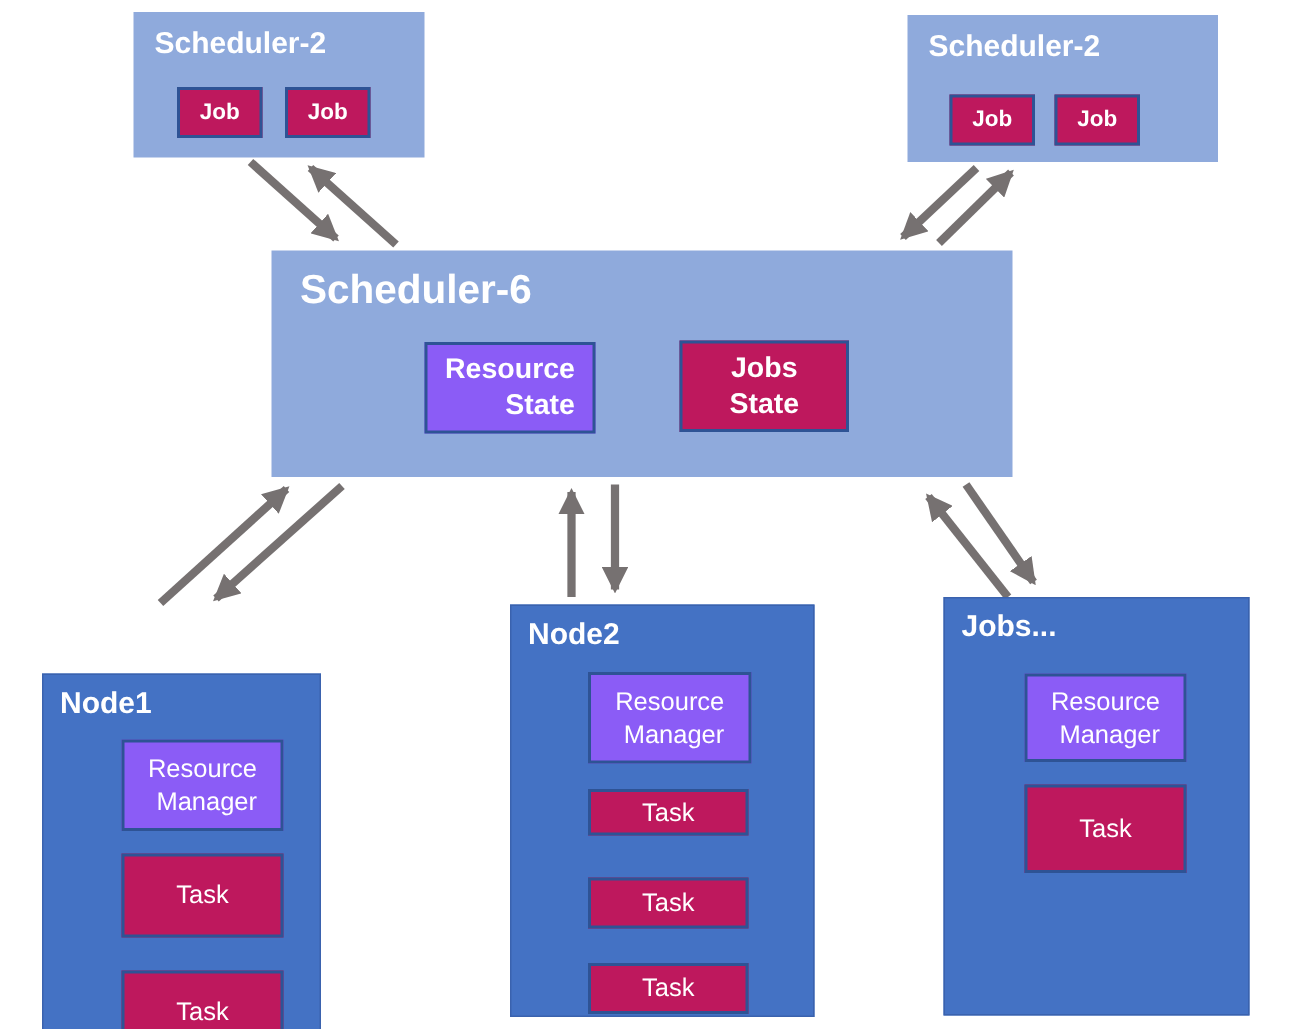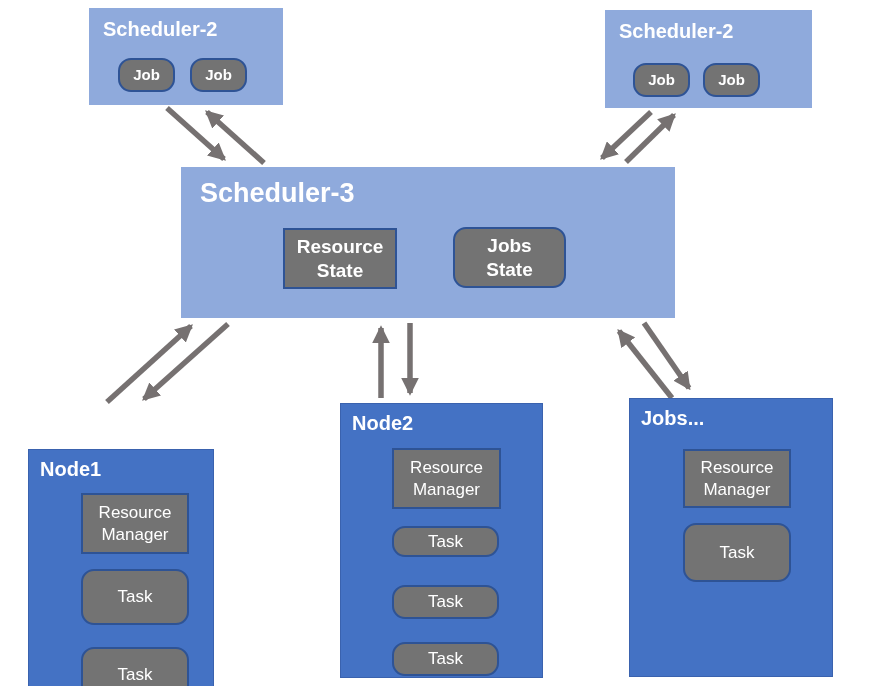--- a/index.html
+++ b/index.html
@@ -43,22 +43,22 @@
     box-sizing: border-box;
     border: 2px solid #2E5395;
     color: #ffffff;
     display: flex;
     align-items: center;
     justify-content: center;
     text-align: center;
     white-space: pre-line;
     line-height: 1.25;
   }
-  .green  { background: #737373; border-radius: 13px; }
-  .orange { background: #737373; }
+  .green  { background: #be185d; }
+  .orange { background: #8b5cf6; text-align: right; }
 
   .job { width: 57px; height: 34px; font-size: 15px; font-weight: bold; }
   .job1-l { left: 29px;  top: 50px; }
   .job2-l { left: 101px; top: 50px; }
   .job1-r { left: 28px;  top: 53px; }
   .job2-r { left: 98px;  top: 53px; }
 
   .state { font-size: 19px; font-weight: bold; }
   .res-state  { left: 102px; top: 61px; width: 114px; height: 61px; }
   .jobs-state { left: 272px; top: 60px; width: 113px; height: 61px; }
@@ -108,21 +108,21 @@
     <div class="chip green job job2-l">Job</div>
   </div>
 
   <div class="box sched sched2-right">
     <div class="box-title t-sched2">Scheduler-2</div>
     <div class="chip green job job1-r">Job</div>
     <div class="chip green job job2-r">Job</div>
   </div>
 
   <div class="box sched sched1">
-    <div class="box-title t-sched1">Scheduler-3</div>
+    <div class="box-title t-sched1">Scheduler-6</div>
     <div class="chip orange state res-state">Resource
 State</div>
     <div class="chip green state jobs-state">Jobs
 State</div>
   </div>
 
   <div class="box node node1">
     <div class="box-title t-node">Node1</div>
     <div class="chip orange inner n1-rm">Resource
 Manager</div>

